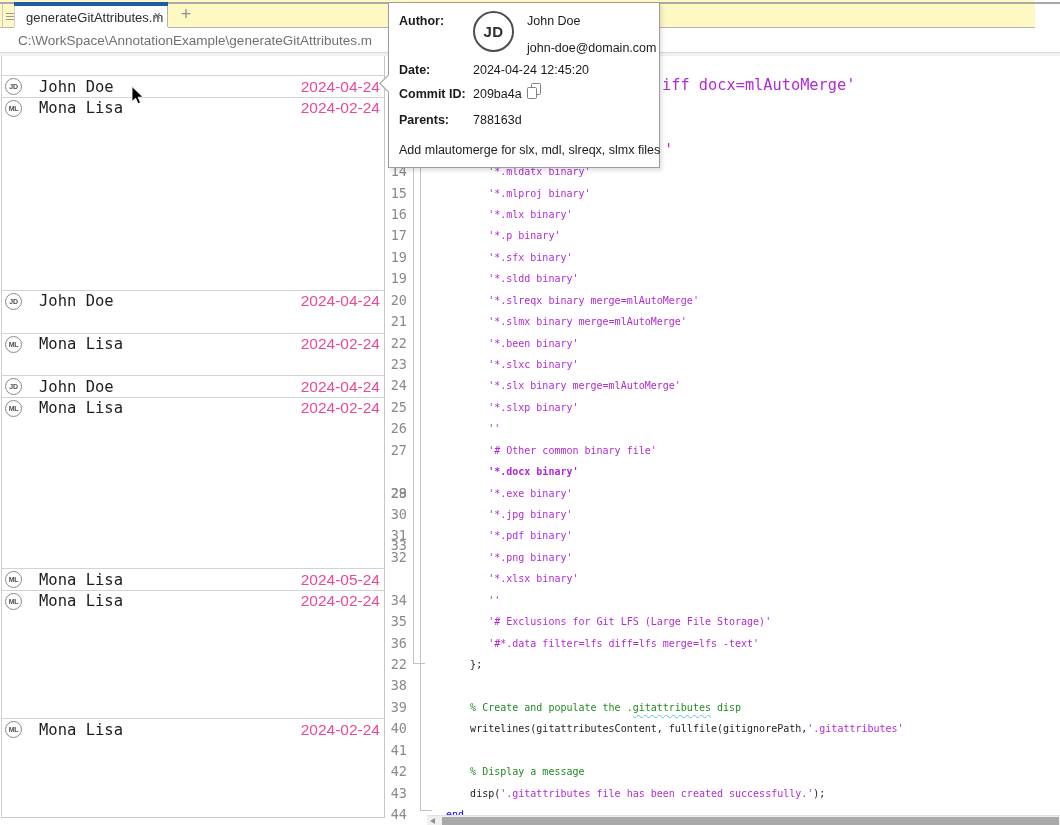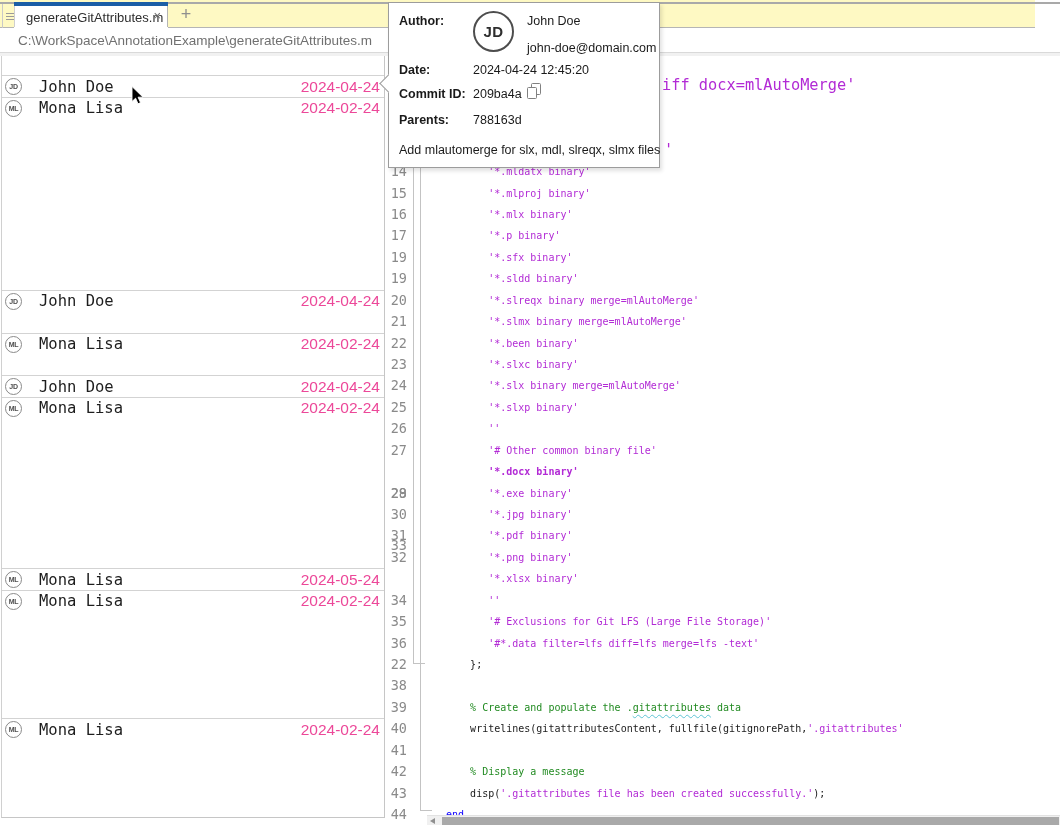--- a/index.html
+++ b/index.html
@@ -201,21 +201,21 @@
       <div class="cline" style="top: 482.57px;"><span class="str">         '*.exe binary'</span></div>
       <div class="cline" style="top: 504px;"><span class="str">         '*.jpg binary'</span></div>
       <div class="cline" style="top: 525.43px;"><span class="str">         '*.pdf binary'</span></div>
       <div class="cline" style="top: 546.86px;"><span class="str">         '*.png binary'</span></div>
       <div class="cline" style="top: 568.29px;"><span class="str">         '*.xlsx binary'</span></div>
       <div class="cline" style="top: 589.72px;"><span class="str">         ''</span></div>
       <div class="cline" style="top: 611.15px;"><span class="str">         '# Exclusions for Git LFS (Large File Storage)'</span></div>
       <div class="cline" style="top: 632.58px;"><span class="str">         '#*.data filter=lfs diff=lfs merge=lfs -text'</span></div>
       <div class="cline" style="top: 654.01px;"><span class="txt">      };</span></div>
       <div class="cline" style="top: 675.44px;"></div>
-      <div class="cline" style="top: 696.87px;"><span class="com">      % Create and populate the .</span><span class="com wavy">gitattributes</span><span class="com"> data</span></div>
+      <div class="cline" style="top: 696.87px;"><span class="com">      % Create and populate the .</span><span class="com wavy">gitattributes</span><span class="com"> disp</span></div>
       <div class="cline" style="top: 718.3px;"><span class="txt">      writelines(gitattributesContent, fullfile(gitignorePath,</span><span class="str">'.gitattributes'</span></div>
       <div class="cline" style="top: 739.73px;"></div>
       <div class="cline" style="top: 761.16px;"><span class="com">      % Display a message</span></div>
       <div class="cline" style="top: 782.59px;"><span class="txt">      disp(</span><span class="str">'.gitattributes file has been created successfully.'</span><span class="txt">);</span></div>
       <div class="cline" style="top: 804.02px;"><span class="txt">  </span><span class="kw">end</span></div>
     </div>
   <div id="frags">
       <div class="frag str" style="left: 662px; top: 75.4px;">iff docx=mlAutoMerge'</div>
       <div class="frag str" style="left: 664px; top: 139.69px;">'</div>
     </div>

